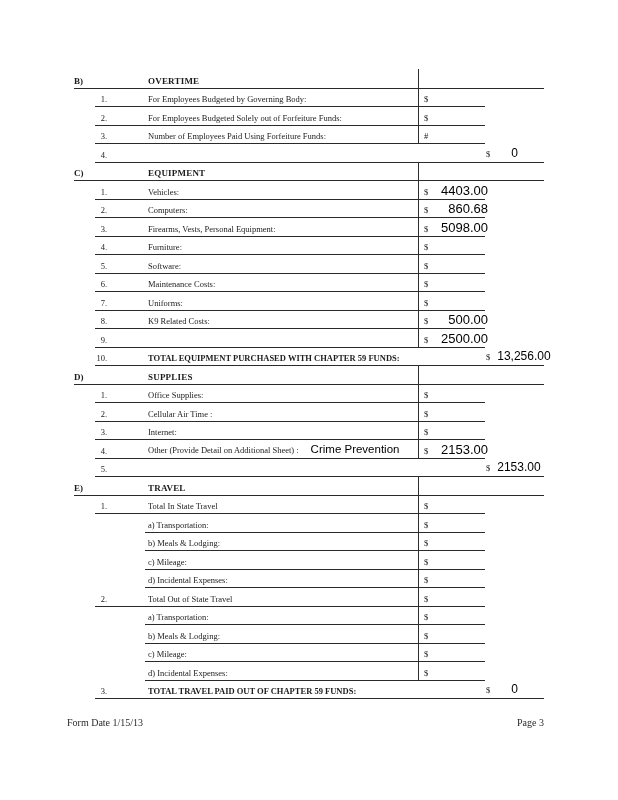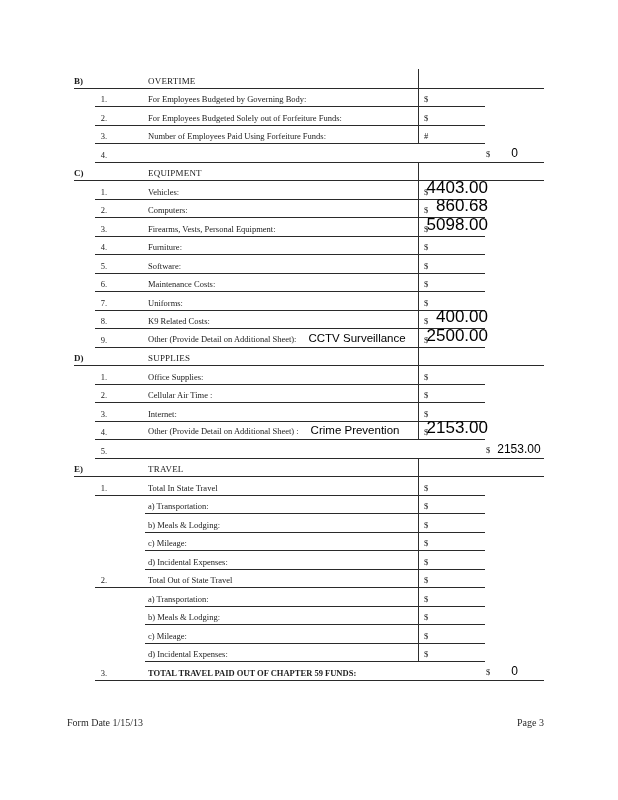--- a/index.html
+++ b/index.html
@@ -7,30 +7,30 @@
         font-family:"Liberation Serif",serif;color:#1c1c1c;}
   .form{position:absolute;left:0;top:69px;width:618px;}
   .row{position:relative;height:18.5px;}
   .vline{position:absolute;left:418px;top:0;bottom:-1px;width:0;border-left:1.3px solid #2e2e2e;}
   .uline{position:absolute;bottom:-1px;height:0;border-top:1.4px solid #2a2a2a;}
   .item  .uline{left:95px;width:390px;}
   .sub   .uline{left:145px;width:340px;}
   .total .uline{left:95px;width:449px;}
   .header .uline{left:74px;width:470px;}
   .letter{position:absolute;left:74px;bottom:2px;font-weight:bold;font-size:9px;}
-  .title{position:absolute;left:148px;bottom:2px;font-weight:normal;font-size:9px;letter-spacing:.2px;}
+  .title{position:absolute;left:148px;bottom:2px;font-weight:bold;font-size:9px;letter-spacing:.2px;}
   .num{position:absolute;left:88px;width:19px;text-align:right;bottom:2px;font-size:8.5px;}
   .label{position:absolute;left:148px;bottom:2px;font-size:8.5px;white-space:nowrap;}
   .total .label{font-weight:bold;bottom:2px;}
   .labelwrap{position:absolute;left:148px;bottom:1px;white-space:nowrap;}
   .labelwrap .llabel{font-size:8.5px;}
   .fill{font-family:"Liberation Sans",sans-serif;font-size:11.5px;color:#000;margin-left:8px;}
   .cur{position:absolute;left:424px;bottom:2px;font-size:8.5px;}
   .val{position:absolute;left:426px;width:62px;bottom:1px;text-align:right;
-       font-family:"Liberation Sans",sans-serif;font-size:17px;color:#000;}
+       font-family:"Liberation Sans",sans-serif;font-size:13px;color:#000;}
   .total-val{position:absolute;left:486px;bottom:1px;white-space:nowrap;}
   .total-val .cur-sm{font-size:8.5px;}
   .total-val .tnum{font-family:"Liberation Sans",sans-serif;font-size:12px;color:#000;margin-left:3px;}
   .row.zero .tnum{margin-left:17px;}
   .footer-left{position:absolute;left:67px;top:717px;font-size:10px;color:#2a2a2a;}
   .footer-right{position:absolute;left:517px;top:717px;font-size:10px;color:#2a2a2a;}
 </style>
 </head>
 <body>
 
@@ -136,32 +136,37 @@
       <span class="vline"></span>
       <span class="cur">$</span>
       <span class="val"></span>
       <span class="uline"></span>
     </div>
     <div class="row item">
       <span class="num">8.</span>
       <span class="label">K9 Related Costs:</span>
       <span class="vline"></span>
       <span class="cur">$</span>
-      <span class="val">400.00</span>
+      <span class="val">500.00</span>
       <span class="uline"></span>
     </div>
     <div class="row item">
       <span class="num">9.</span>
-      <span class="labelwrap">
-        <span class="llabel">Other (Provide Detail on Additional Sheet):</span>
-        <span class="fill">CCTV Surveillance</span>
-      </span>
       <span class="vline"></span>
       <span class="cur">$</span>
       <span class="val">2500.00</span>
+      <span class="uline"></span>
+    </div>
+    <div class="row total">
+      <span class="num">10.</span>
+      <span class="label">TOTAL EQUIPMENT PURCHASED WITH  CHAPTER 59 FUNDS:</span>
+      <span class="total-val">
+        <span class="cur-sm">$</span>
+        <span class="tnum">13,256.00</span>
+      </span>
       <span class="uline"></span>
     </div>
 
     <div class="row header">
       <span class="letter">D)</span>
       <span class="title">SUPPLIES</span>
       <span class="vline"></span>
       <span class="uline"></span>
     </div>
     <div class="row item">

